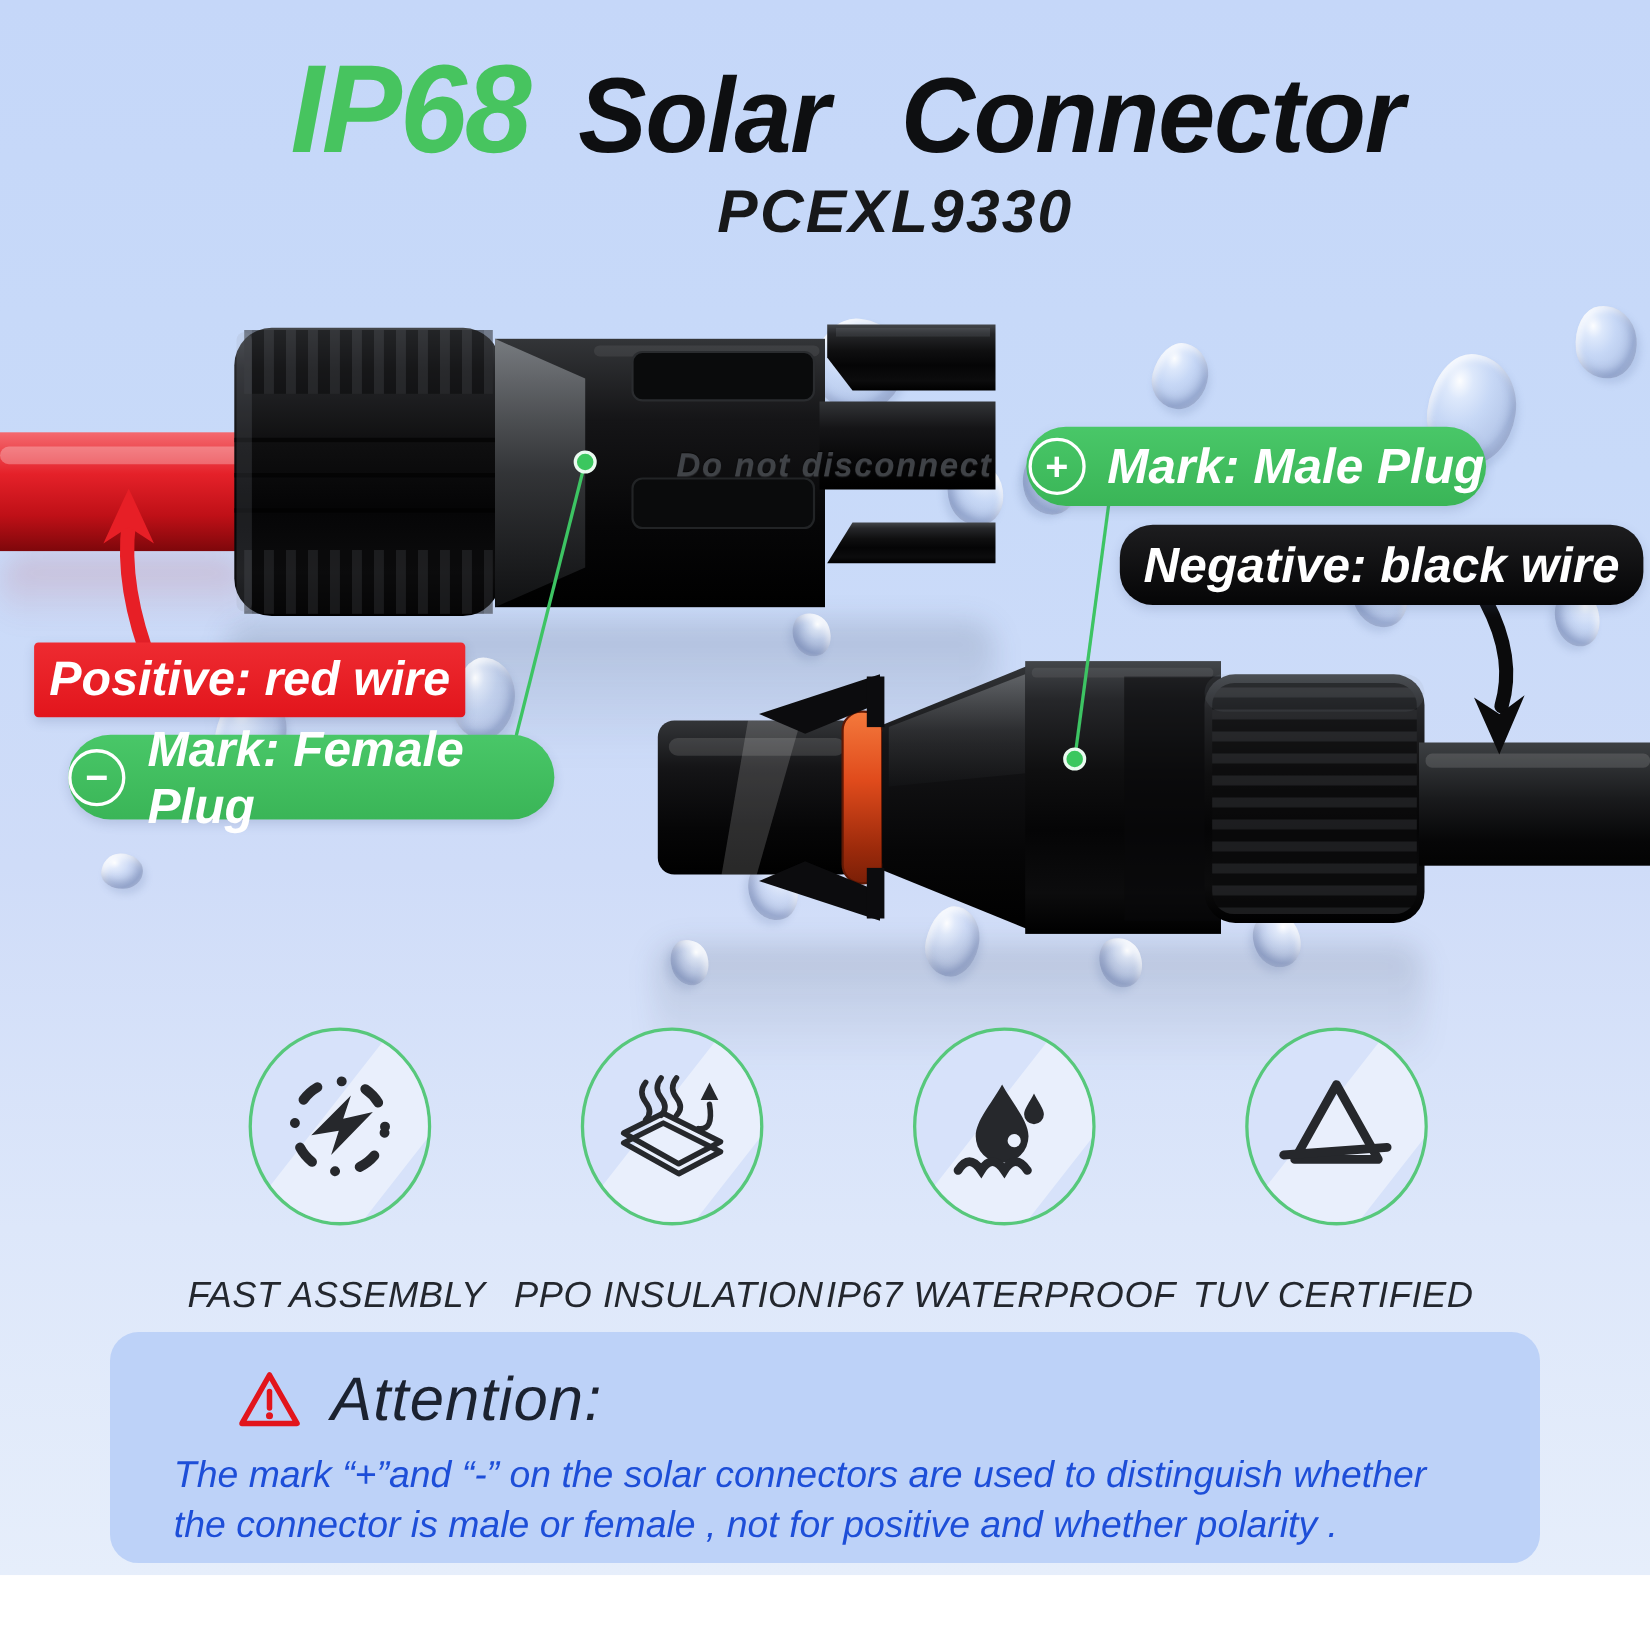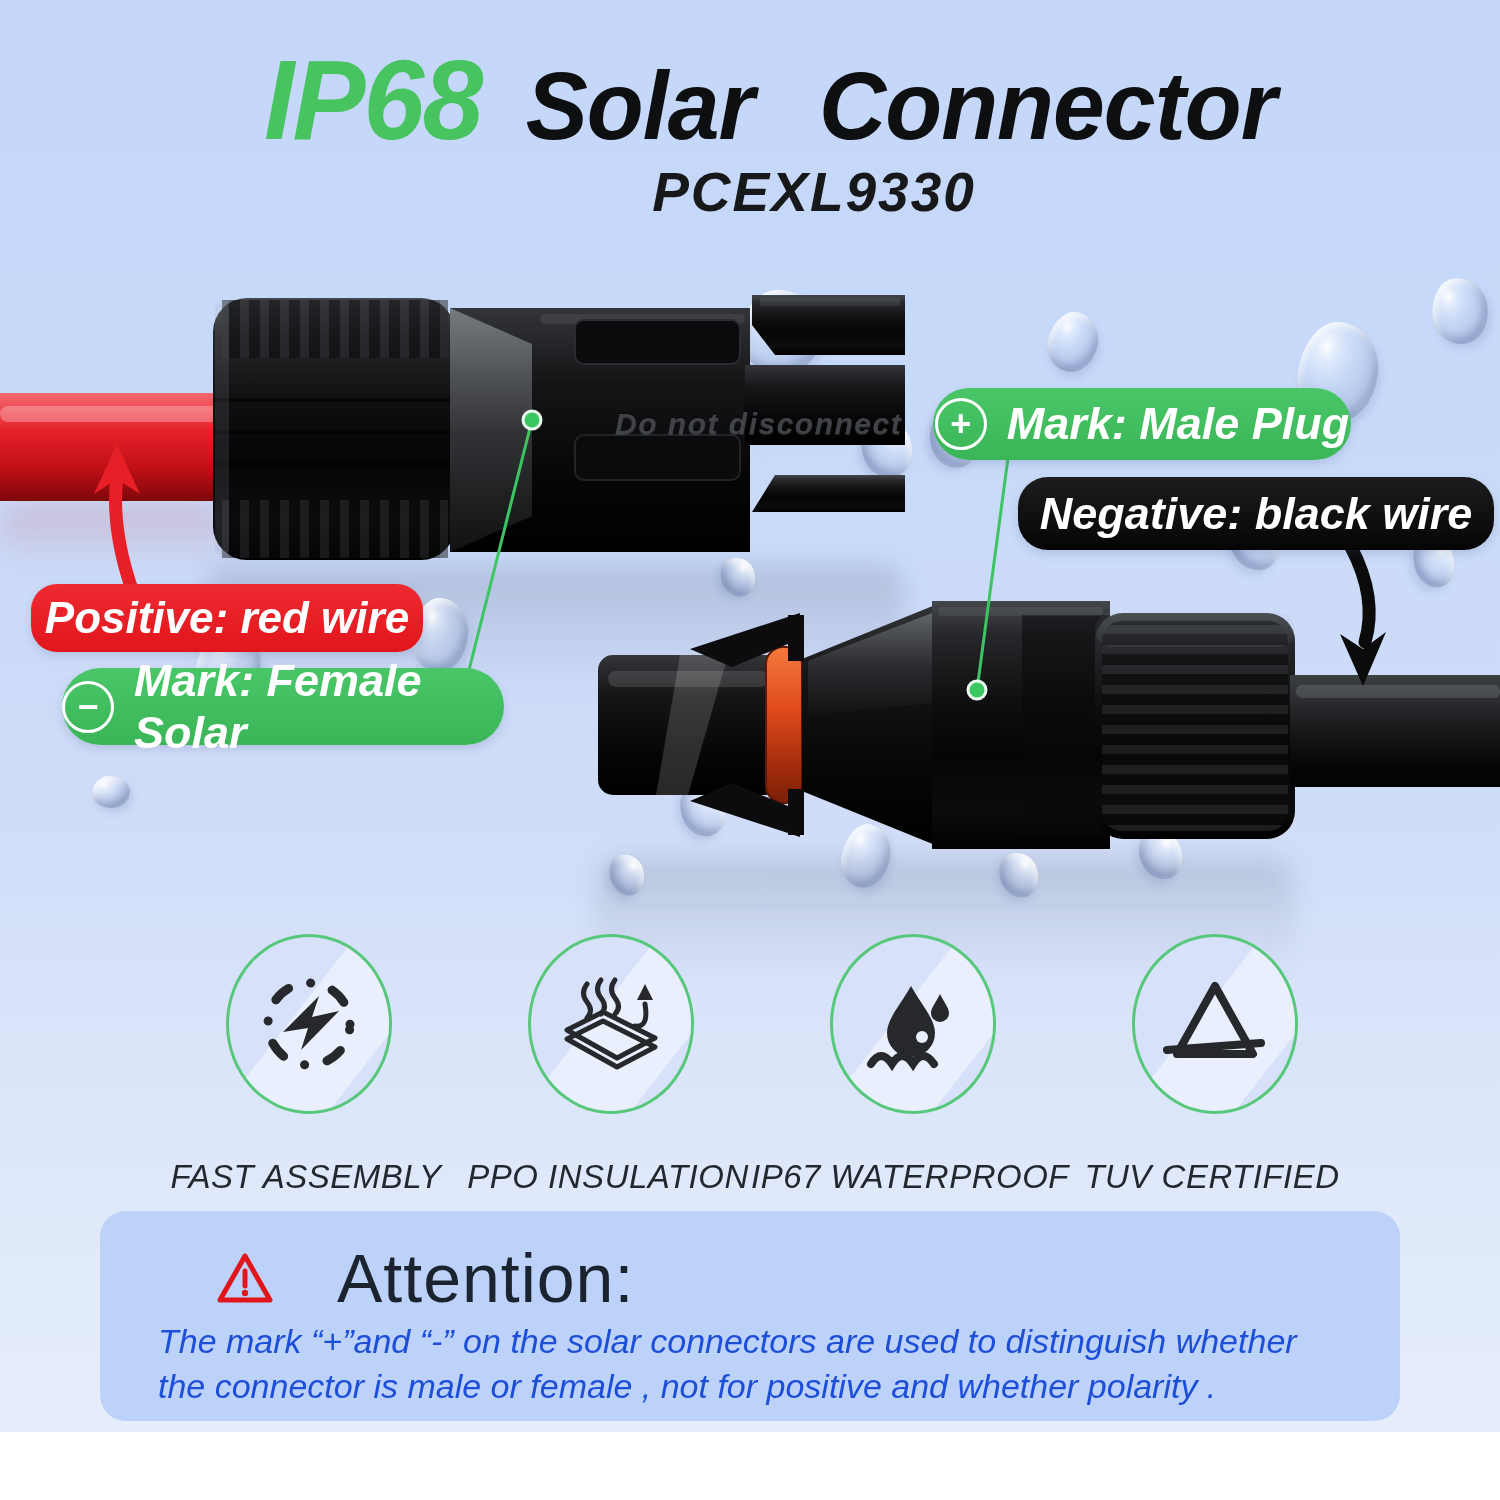--- a/index.html
+++ b/index.html
@@ -22,39 +22,39 @@
   }
   
   .svg-abs{position:absolute;}
   .reflect{position:absolute;filter:blur(12px);border-radius:24px;}
   .embossed{position:absolute;left:615px;top:366px;font-size:30px;font-style:italic;font-weight:700;
     color:#46494e;letter-spacing:1.5px;opacity:.9;z-index:6;
     text-shadow:0 -1px 1px rgba(0,0,0,.65),0 1px 1px rgba(160,165,172,.25);margin-top:41px;}
   
   .pill{position:absolute;display:flex;align-items:center;justify-content:center;color:#fff;
     font-style:italic;font-weight:700;z-index:8;box-shadow:0 4px 10px rgba(60,80,130,.18);}
-  .pill-red{left:31px;top:584px;width:392px;height:68px;border-radius:26px;background:linear-gradient(180deg,#ee2b31,#e2151c);font-size:44px;}
+  .pill-red{left:31px;top:584px;width:392px;height:68px;border-radius:4px;background:linear-gradient(180deg,#ee2b31,#e2151c);font-size:44px;}
   .pill-female{left:62px;top:668px;width:442px;height:77px;border-radius:39px;background:linear-gradient(180deg,#49c768,#3ab557);font-size:45px;gap:20px;}
   .pill-male{left:933px;top:388px;width:418px;height:72px;border-radius:36px;background:linear-gradient(180deg,#49c768,#3ab557);font-size:45px;gap:20px;}
   .pill-black{left:1018px;top:477px;width:476px;height:73px;border-radius:30px;background:linear-gradient(180deg,#1d1d1f,#050506);font-size:45px;}
   .mark-circle{width:46px;height:46px;border:3px solid #fff;border-radius:50%;display:flex;align-items:center;justify-content:center;
     font-style:normal;font-weight:700;font-size:36px;line-height:1;flex:0 0 auto;}
   
   .feature-circle{position:absolute;width:160px;height:174px;border:3px solid #57c87b;border-radius:50%;
     background:#d7e2fa;overflow:hidden;display:flex;align-items:center;justify-content:center;z-index:3;}
   .feature-circle::after{content:"";position:absolute;width:86px;height:260px;left:68px;top:-40px;
     background:rgba(255,255,255,.45);transform:rotate(38deg);}
   .feature-circle svg{position:relative;z-index:2;}
   .feature-label{position:absolute;width:360px;text-align:center;font-size:33px;font-style:italic;font-weight:400;
     color:#23272e;letter-spacing:.5px;z-index:3;}
   
   .attention-box{position:absolute;left:100px;top:1211px;width:1300px;height:210px;border-radius:26px;
     background:#bdd2f8;z-index:3;}
   .attention-head{position:absolute;left:115px;top:28px;display:flex;align-items:center;gap:26px;}
-  .attention-title{font-size:68px;color:#1b2230;letter-spacing:1px;margin-left:36px;}
+  .attention-title{font-size:56px;font-style:italic;color:#1b2230;letter-spacing:1px;}
   .attention-body{position:absolute;left:58px;top:108px;width:1200px;font-size:34px;font-style:italic;color:#1d4ed8;line-height:45px;}
   .z2{z-index:2}.z4{z-index:4}.z6{z-index:6}.z7{z-index:7}
 </style>
 </head>
 <body>
 
 <div class="canvas">
 
   <div class="title-row">
     <span class="title-ip">IP68</span>
@@ -236,21 +236,21 @@
       <line x1="1008" y1="458" x2="977" y2="690" stroke="#3dc463" stroke-width="3"></line>
       <circle cx="977" cy="690" r="9" fill="#3bc75f" stroke="#eafaf0" stroke-width="3"></circle>
     </g>
   </svg>
 
   <div class="pill pill-red">
     <span>Positive: red wire</span>
   </div>
   <div class="pill pill-female">
     <span class="mark-circle">−</span>
-    <span>Mark: Female Solar</span>
+    <span>Mark: Female Plug</span>
   </div>
   <div class="pill pill-male">
     <span class="mark-circle">+</span>
     <span>Mark: Male Plug</span>
   </div>
   <div class="pill pill-black">
     <span>Negative: black wire</span>
   </div>
 
   <div class="feature-circle" style="left:226px;top:934px;">

